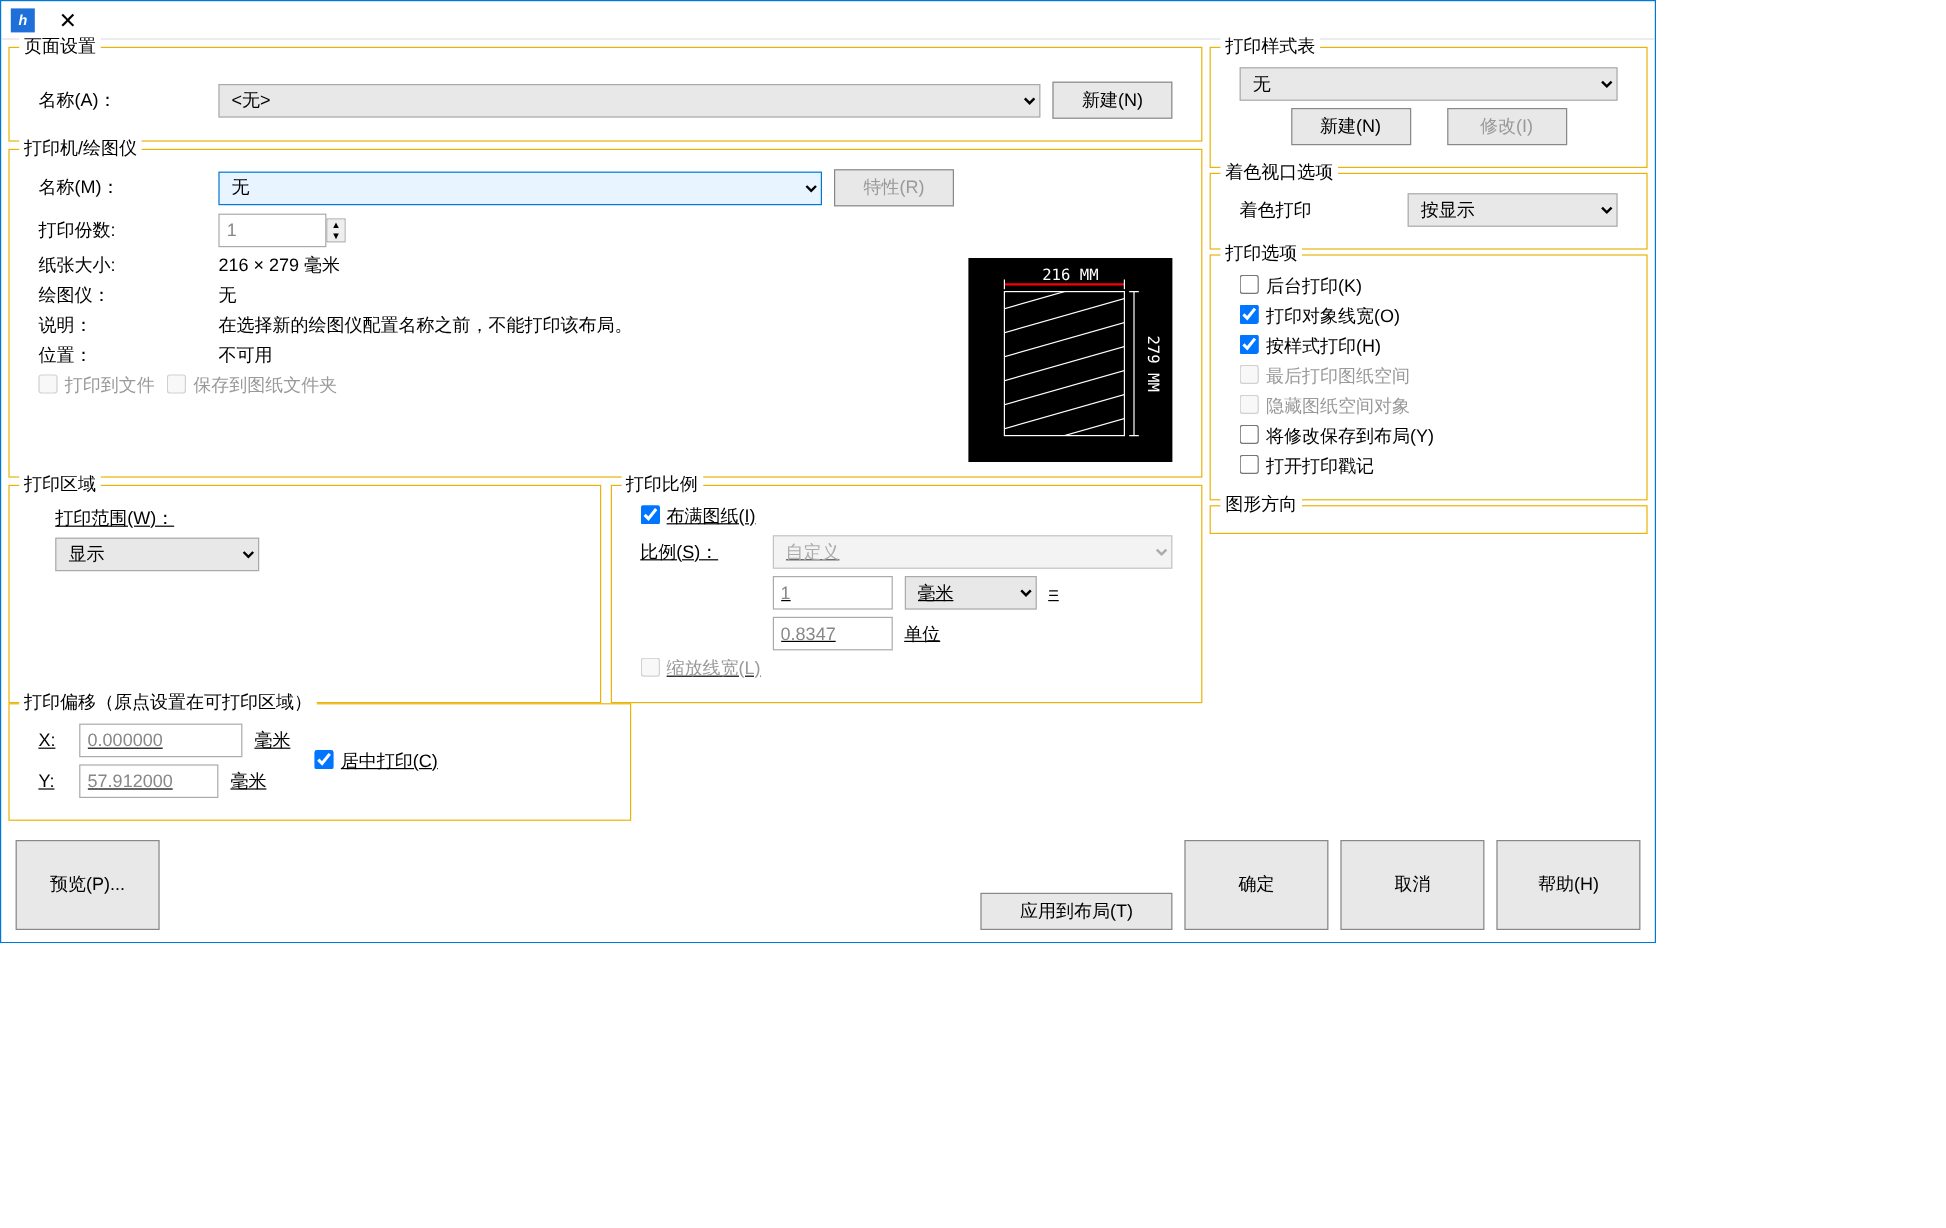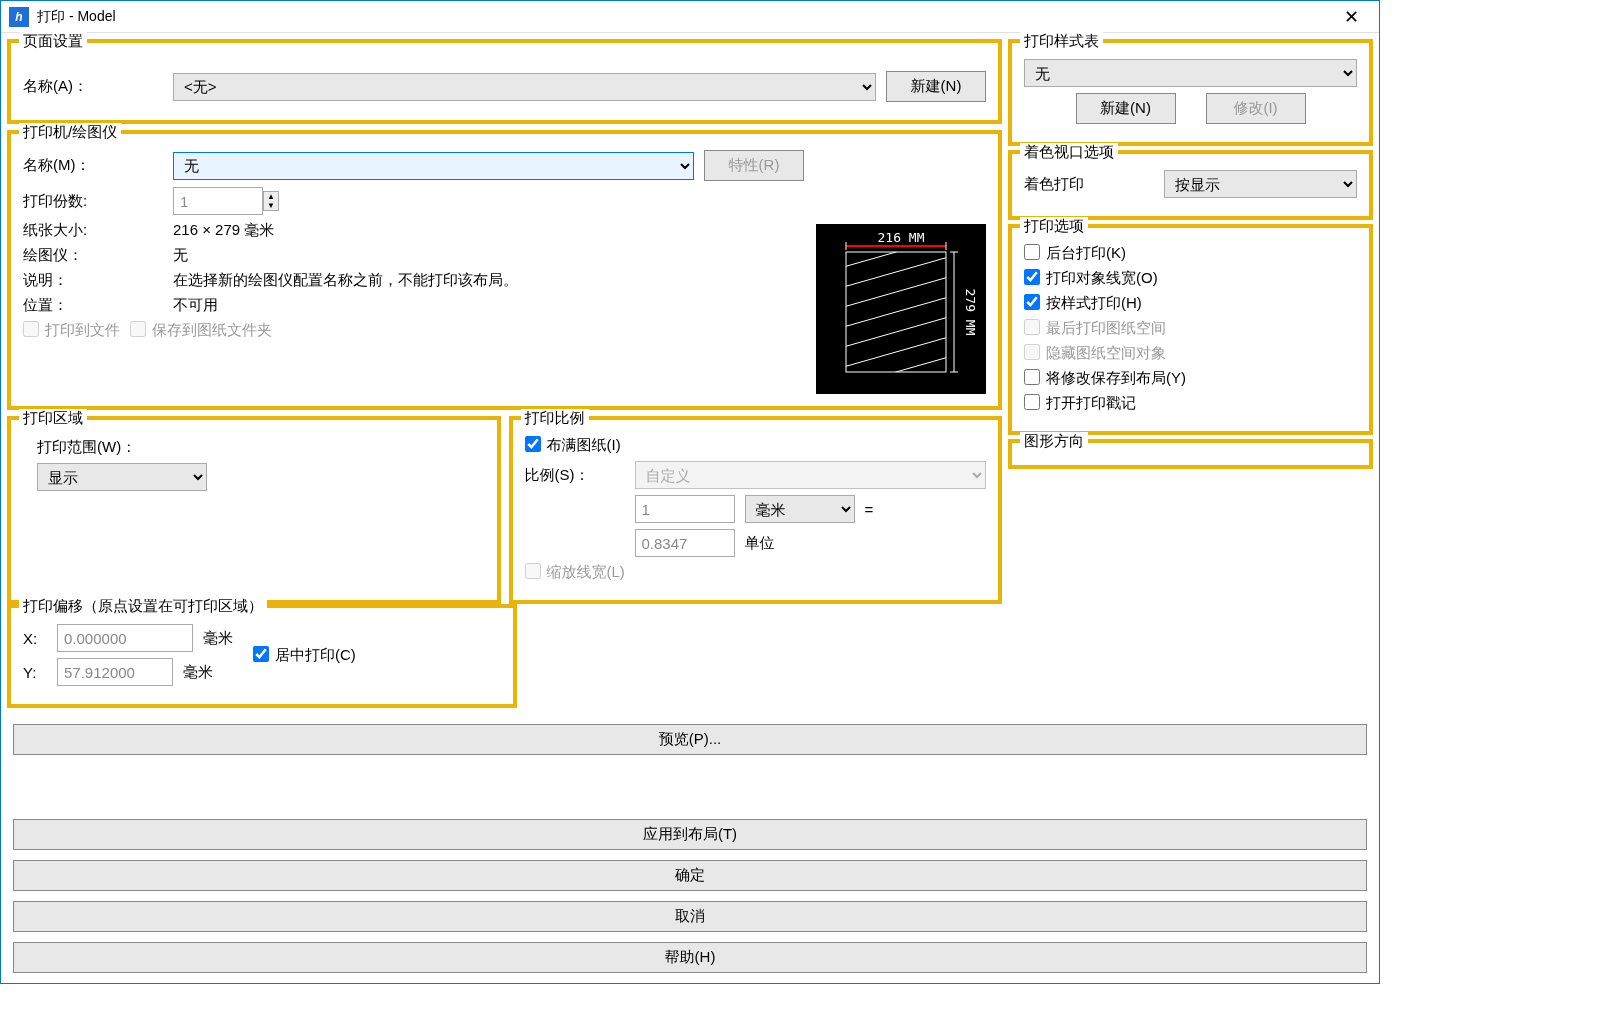--- a/index.html
+++ b/index.html
@@ -5,51 +5,50 @@
 * { box-sizing: border-box; margin: 0; padding: 0; }
 body { font-family: "Microsoft YaHei", "SimSun", sans-serif; font-size: 15px; background: #fff; color: #000; }
 .window { width: 1380px; border: 1px solid #0078d7; background: #fff; }
 .titlebar { height: 32px; display: flex; align-items: center; padding: 0 8px; border-bottom: 1px solid #e0e0e0; }
 .titlebar-icon { width: 20px; height: 20px; background: #1e6fd9; color: #fff; display: flex; align-items: center; justify-content: center; font-style: italic; font-size: 12px; margin-right: 8px; font-weight: bold; }
 .titlebar-title { flex: 1; font-size: 14px; }
 .titlebar-close { font-size: 18px; padding: 4px 12px; cursor: pointer; }
 .content { display: flex; padding: 6px; gap: 6px; }
 .left-col { flex: 1; display: flex; flex-direction: column; gap: 6px; }
 .right-col { width: 365px; display: flex; flex-direction: column; gap: 4px; }
-.fieldset { border: 4px solid #eab308; padding: 10px 12px 12px; position: relative; }
+.fieldset { border: 1px solid #eab308; padding: 10px 24px 12px; position: relative; }
 .fieldset-title { position: absolute; top: -11px; left: 8px; background: #fff; padding: 0 4px; font-size: 15px; }
 .row { display: flex; align-items: center; margin: 6px 0; gap: 10px; }
 .label { width: 140px; }
 select, input[type=text] { border: 1px solid #aaa; padding: 3px 6px; font-size: 15px; font-family: inherit; background: #fff; height: 28px; }
 select { background: #e8e8e8; }
 select.blue-sel { background: #e8f4ff; border: 1px solid #0078d7; }
 button { border: 1px solid #888; background: #e8e8e8; padding: 5px 16px; font-size: 15px; font-family: inherit; cursor: pointer; min-width: 100px; }
 button:disabled { color: #999; }
 input[type=checkbox], input[type=radio] { width: 16px; height: 16px; margin-right: 6px; vertical-align: middle; }
 .chk-label { display: flex; align-items: flex-start; }
 .chk-label.disabled { color: #999; }
-.two-col { display: flex; gap: 8px; }
+.two-col { display: flex; gap: 8px; text-decoration: underline; }
 .two-col > div { flex: 1; }
 .spinner-wrap { display: flex; align-items: center; }
 .spinner-btns { display: flex; flex-direction: column; border: 1px solid #aaa; }
 .spinner-btns span { font-size: 8px; padding: 0 3px; line-height: 9px; background: #eee; cursor: pointer; }
 .preview-box { width: 170px; height: 170px; background: #000; position: relative; margin-left: auto; }
-.bottom-bar { display: flex; gap: 10px; padding: 10px 12px; flex-direction: column; }
+.bottom-bar { display: flex; gap: 10px; padding: 10px 12px; }
 .bottom-bar button { min-width: 120px; }
 .spacer { flex: 1; }
 .orient-box { width: 28px; height: 34px; border: 1px solid #888; display: flex; align-items: center; justify-content: center; font-size: 18px; background: #fff; box-shadow: 2px 2px 0 #ccc; }
 .readonly { background: #eee; color: #888; }
 </style>
 </head>
 <body>
 
 <div class="window">
   <div class="titlebar">
     <div class="titlebar-icon">h</div>
-    <div class="titlebar-title">打印 - Model</div>
     <div class="titlebar-close">✕</div>
   </div>
 
   <div class="content">
     <div class="left-col">
 
       <div class="fieldset">
         <span class="fieldset-title">页面设置</span>
         <div class="row" style="margin-top:18px;">
           <span class="label">名称(A)：</span>

